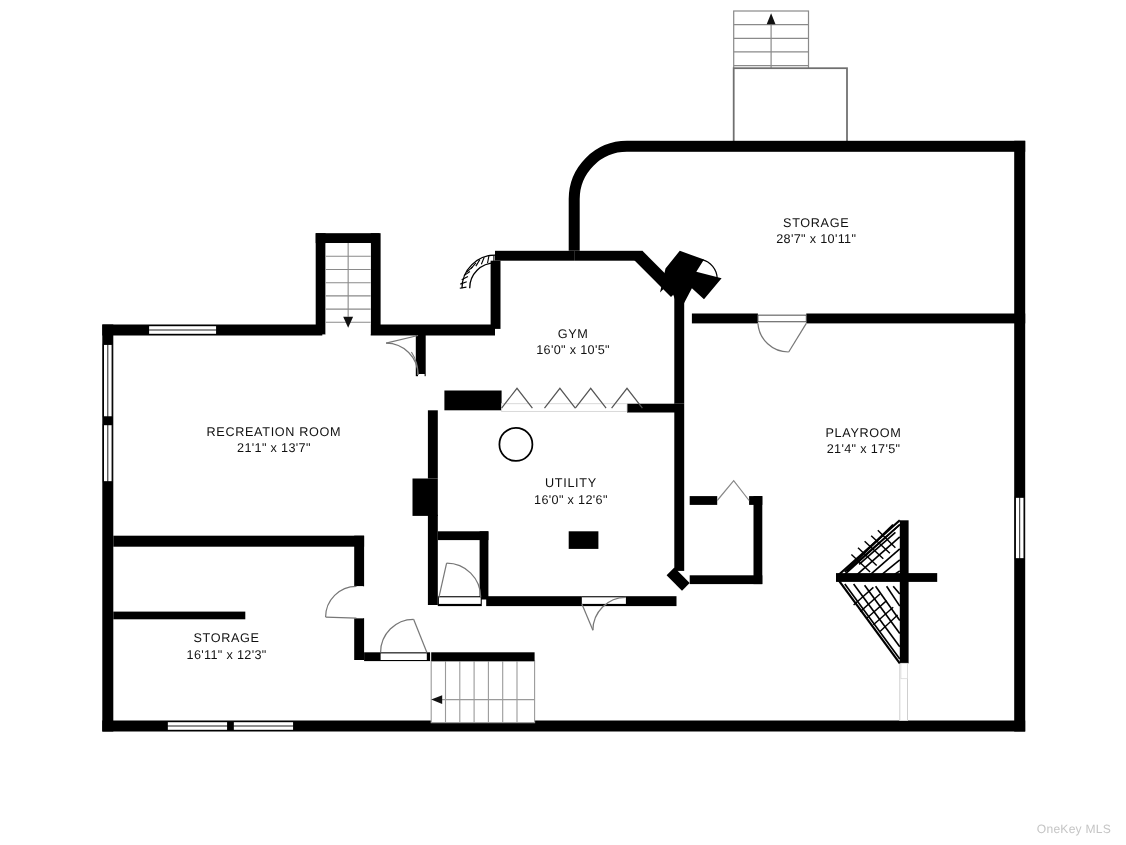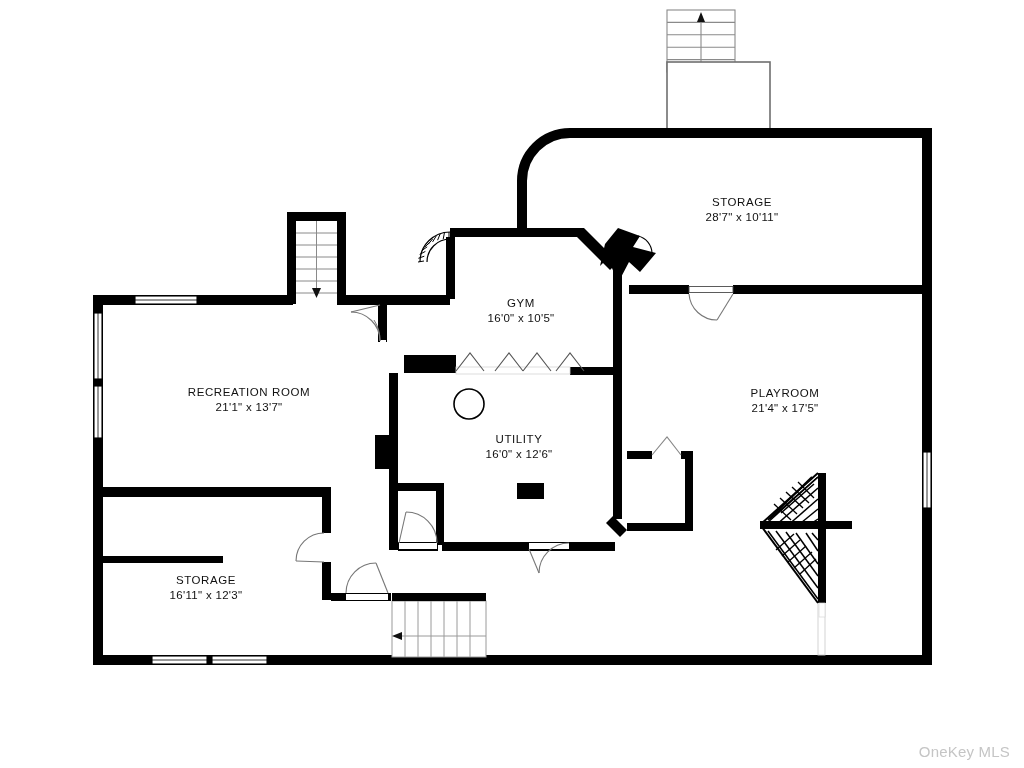--- a/index.html
+++ b/index.html
@@ -50,21 +50,21 @@
     font-size: 11.5px;
     letter-spacing: 1.1px;
     color: #c9c9c9;
     user-select: none;
   }
   .watermark {
     position: absolute;
     right: 14px;
     bottom: 8px;
     font-family: "Liberation Sans", sans-serif;
-    font-size: 15px;
+    font-size: 11px;
     letter-spacing: 0.2px;
     color: #c5c5c5;
     user-select: none;
   }
 </style>
 </head>
 <body>
 
 <div id="plan-root">
 

